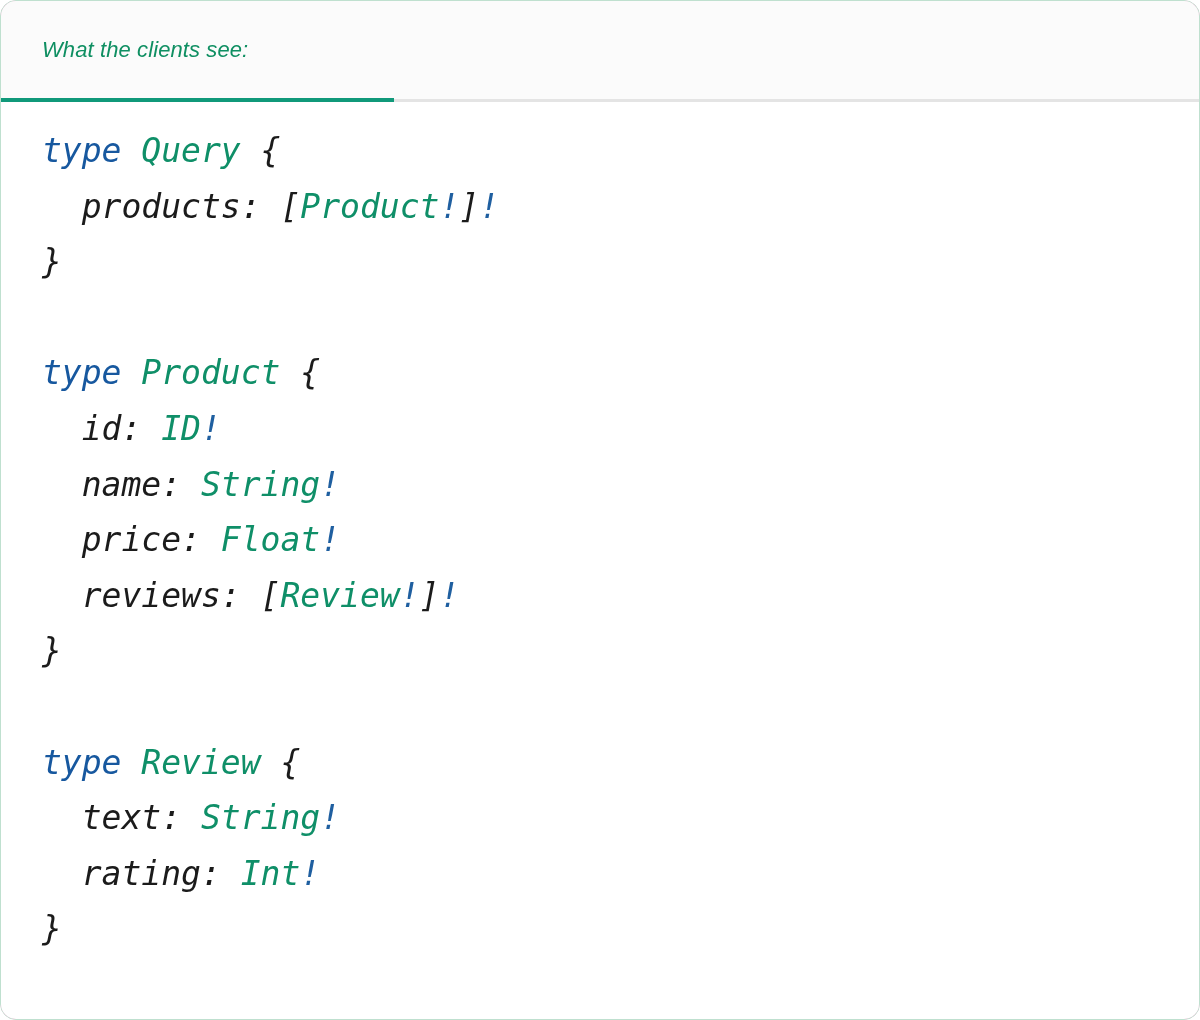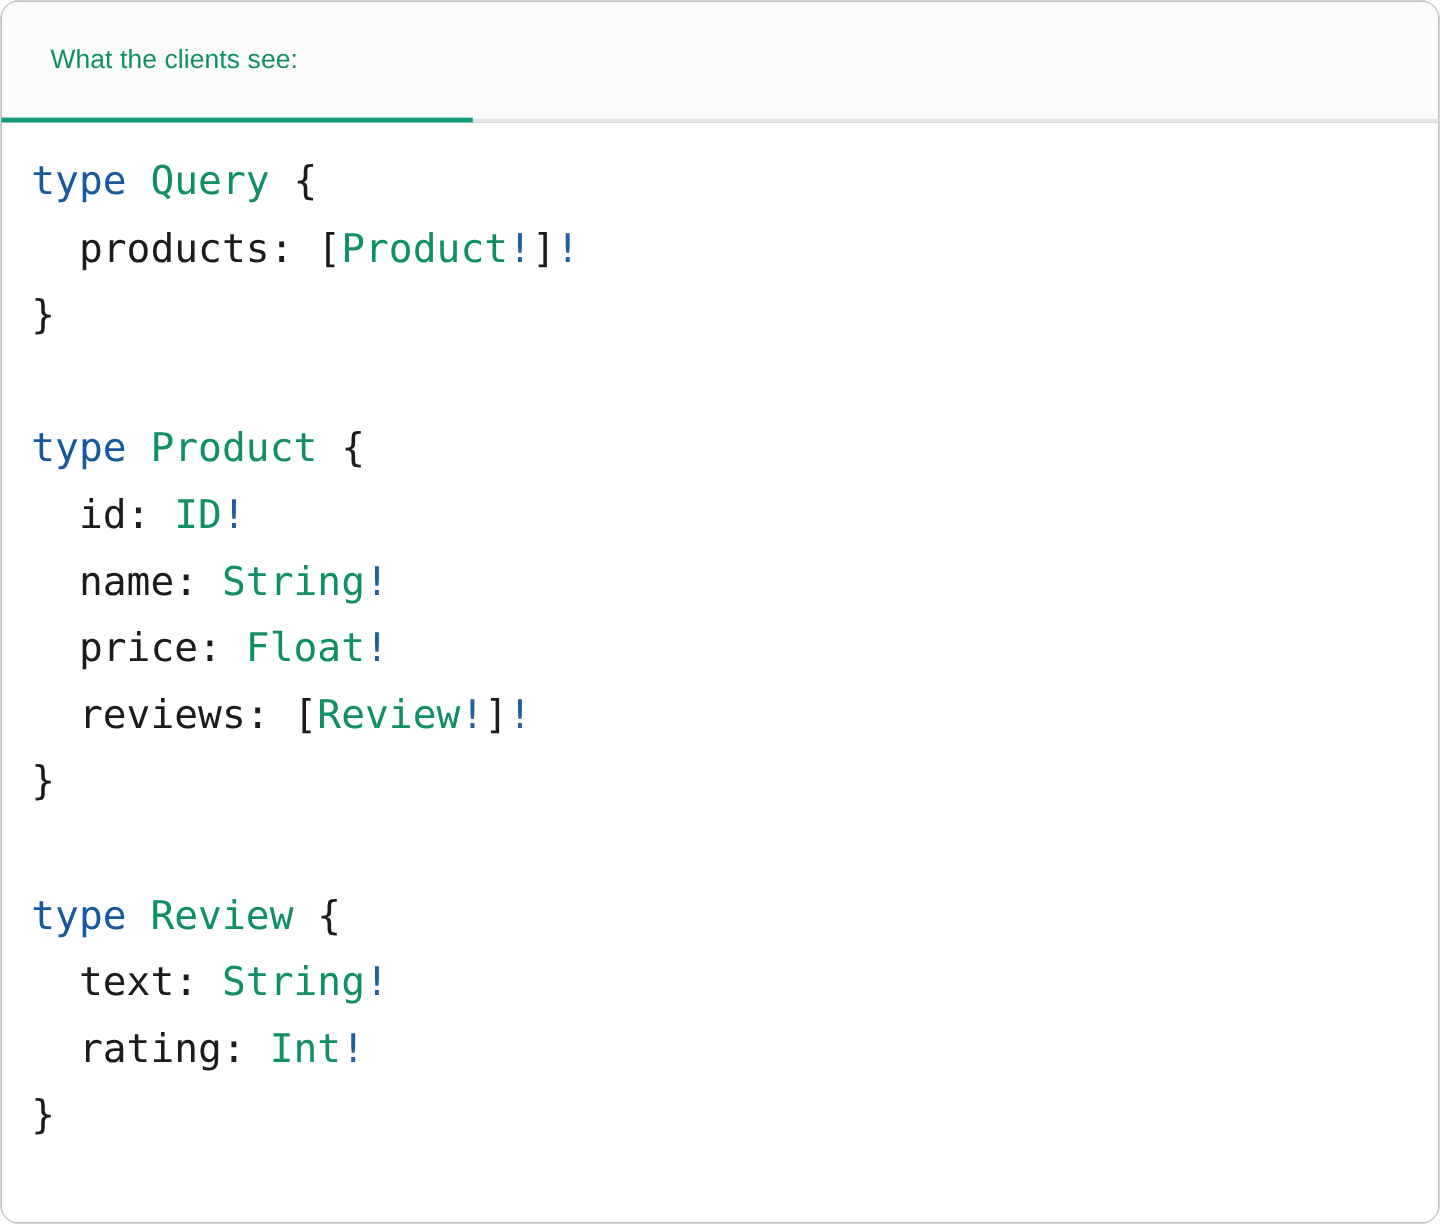--- a/index.html
+++ b/index.html
@@ -62,21 +62,21 @@
     bottom: -3px;
     width: 393px;
     height: 4px;
     background: #10997a;
   }
 
   
   .code-body {
     flex: 1 1 auto;
     box-sizing: border-box;
-    padding: 21px 40px 40px 25px;
+    padding: 21px 40px 40px 41px;
     background: #ffffff;
     overflow: hidden;
   }
   .code-block {
     margin: 0;
     font-family: "DejaVu Sans Mono", "Liberation Mono", monospace;
     font-size: 33px;
     line-height: 55.6px;
     white-space: pre;
     color: #1b1b1b;
@@ -91,21 +91,21 @@
   
   .tok-kw    { color: #17589f; }  
   .tok-type  { color: #0f8f68; }  
   .tok-field { color: #1b1b1b; }  
   .tok-punct { color: #1b1b1b; }  
   .tok-bang  { color: #1f5fa0; }  
 </style>
 </head>
 <body>
 
-<div class="card" style="border-color: rgb(191, 224, 207); background: #7f1d1d;">
+<div class="card" style="border-color: rgb(191, 224, 207); background: #f9a8d4; font-style: italic;">
 
   <div class="tabstrip" style="background: rgb(251, 251, 251); border-bottom-color: rgb(228, 228, 228);">
     <div class="tab">
       <span class="tab-label" style="color: rgb(15, 143, 98);">What the clients see:</span>
       <span class="tab-underline" style="background: rgb(16, 153, 122);"></span>
     </div>
   </div>
 
   <div class="code-body">
     <pre class="code-block" id="code-block"><div class="code-line"><span class="tok-kw" style="color: rgb(23, 88, 159);">type</span><span class="tok-punct" style="color: rgb(27, 27, 27);"> </span><span class="tok-type" style="color: rgb(15, 143, 104);">Query</span><span class="tok-punct" style="color: rgb(27, 27, 27);"> </span><span class="tok-punct" style="color: rgb(27, 27, 27);">{</span></div><div class="code-line"><span class="tok-field" style="color: rgb(27, 27, 27);">  products</span><span class="tok-punct" style="color: rgb(27, 27, 27);">: </span><span class="tok-punct" style="color: rgb(27, 27, 27);">[</span><span class="tok-type" style="color: rgb(15, 143, 104);">Product</span><span class="tok-bang" style="color: rgb(31, 95, 160);">!</span><span class="tok-punct" style="color: rgb(27, 27, 27);">]</span><span class="tok-bang" style="color: rgb(31, 95, 160);">!</span></div><div class="code-line"><span class="tok-punct" style="color: rgb(27, 27, 27);">}</span></div><div class="code-line"><span class="tok-punct" style="color: rgb(27, 27, 27);"></span>​</div><div class="code-line"><span class="tok-kw" style="color: rgb(23, 88, 159);">type</span><span class="tok-punct" style="color: rgb(27, 27, 27);"> </span><span class="tok-type" style="color: rgb(15, 143, 104);">Product</span><span class="tok-punct" style="color: rgb(27, 27, 27);"> </span><span class="tok-punct" style="color: rgb(27, 27, 27);">{</span></div><div class="code-line"><span class="tok-field" style="color: rgb(27, 27, 27);">  id</span><span class="tok-punct" style="color: rgb(27, 27, 27);">: </span><span class="tok-type" style="color: rgb(15, 143, 104);">ID</span><span class="tok-bang" style="color: rgb(31, 95, 160);">!</span></div><div class="code-line"><span class="tok-field" style="color: rgb(27, 27, 27);">  name</span><span class="tok-punct" style="color: rgb(27, 27, 27);">: </span><span class="tok-type" style="color: rgb(15, 143, 104);">String</span><span class="tok-bang" style="color: rgb(31, 95, 160);">!</span></div><div class="code-line"><span class="tok-field" style="color: rgb(27, 27, 27);">  price</span><span class="tok-punct" style="color: rgb(27, 27, 27);">: </span><span class="tok-type" style="color: rgb(15, 143, 104);">Float</span><span class="tok-bang" style="color: rgb(31, 95, 160);">!</span></div><div class="code-line"><span class="tok-field" style="color: rgb(27, 27, 27);">  reviews</span><span class="tok-punct" style="color: rgb(27, 27, 27);">: </span><span class="tok-punct" style="color: rgb(27, 27, 27);">[</span><span class="tok-type" style="color: rgb(15, 143, 104);">Review</span><span class="tok-bang" style="color: rgb(31, 95, 160);">!</span><span class="tok-punct" style="color: rgb(27, 27, 27);">]</span><span class="tok-bang" style="color: rgb(31, 95, 160);">!</span></div><div class="code-line"><span class="tok-punct" style="color: rgb(27, 27, 27);">}</span></div><div class="code-line"><span class="tok-punct" style="color: rgb(27, 27, 27);"></span>​</div><div class="code-line"><span class="tok-kw" style="color: rgb(23, 88, 159);">type</span><span class="tok-punct" style="color: rgb(27, 27, 27);"> </span><span class="tok-type" style="color: rgb(15, 143, 104);">Review</span><span class="tok-punct" style="color: rgb(27, 27, 27);"> </span><span class="tok-punct" style="color: rgb(27, 27, 27);">{</span></div><div class="code-line"><span class="tok-field" style="color: rgb(27, 27, 27);">  text</span><span class="tok-punct" style="color: rgb(27, 27, 27);">: </span><span class="tok-type" style="color: rgb(15, 143, 104);">String</span><span class="tok-bang" style="color: rgb(31, 95, 160);">!</span></div><div class="code-line"><span class="tok-field" style="color: rgb(27, 27, 27);">  rating</span><span class="tok-punct" style="color: rgb(27, 27, 27);">: </span><span class="tok-type" style="color: rgb(15, 143, 104);">Int</span><span class="tok-bang" style="color: rgb(31, 95, 160);">!</span></div><div class="code-line"><span class="tok-punct" style="color: rgb(27, 27, 27);">}</span></div></pre>

